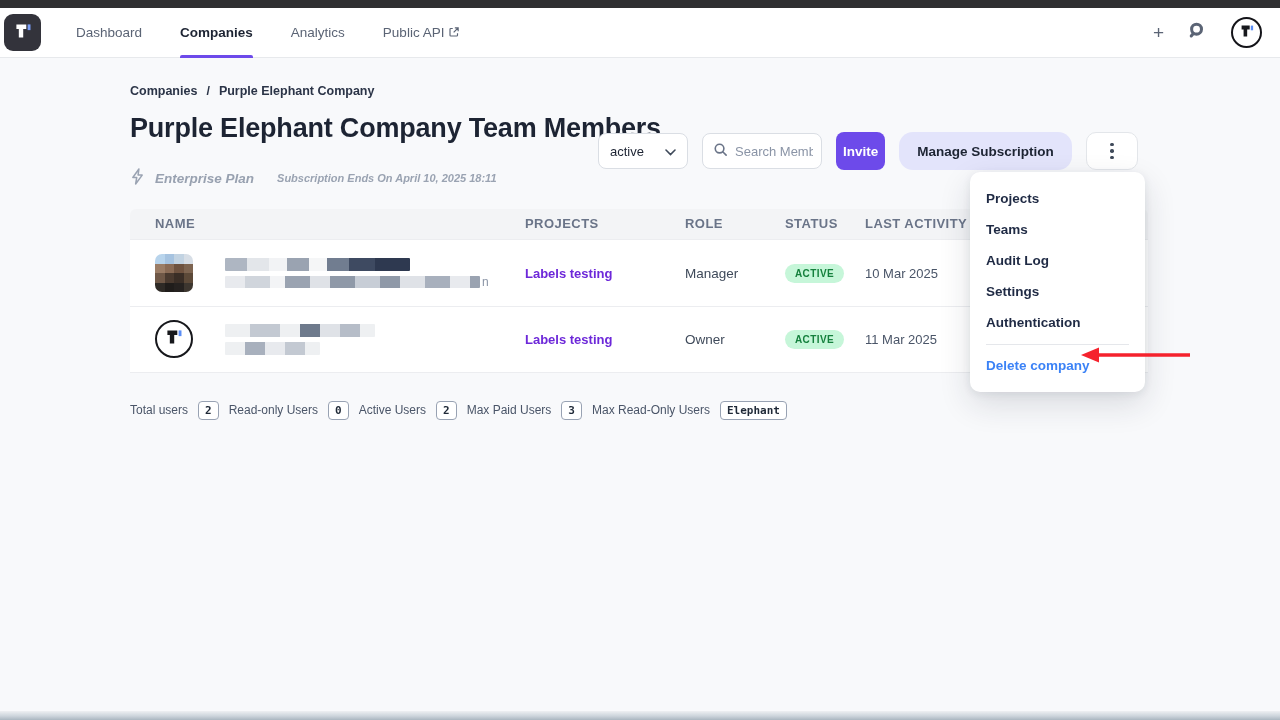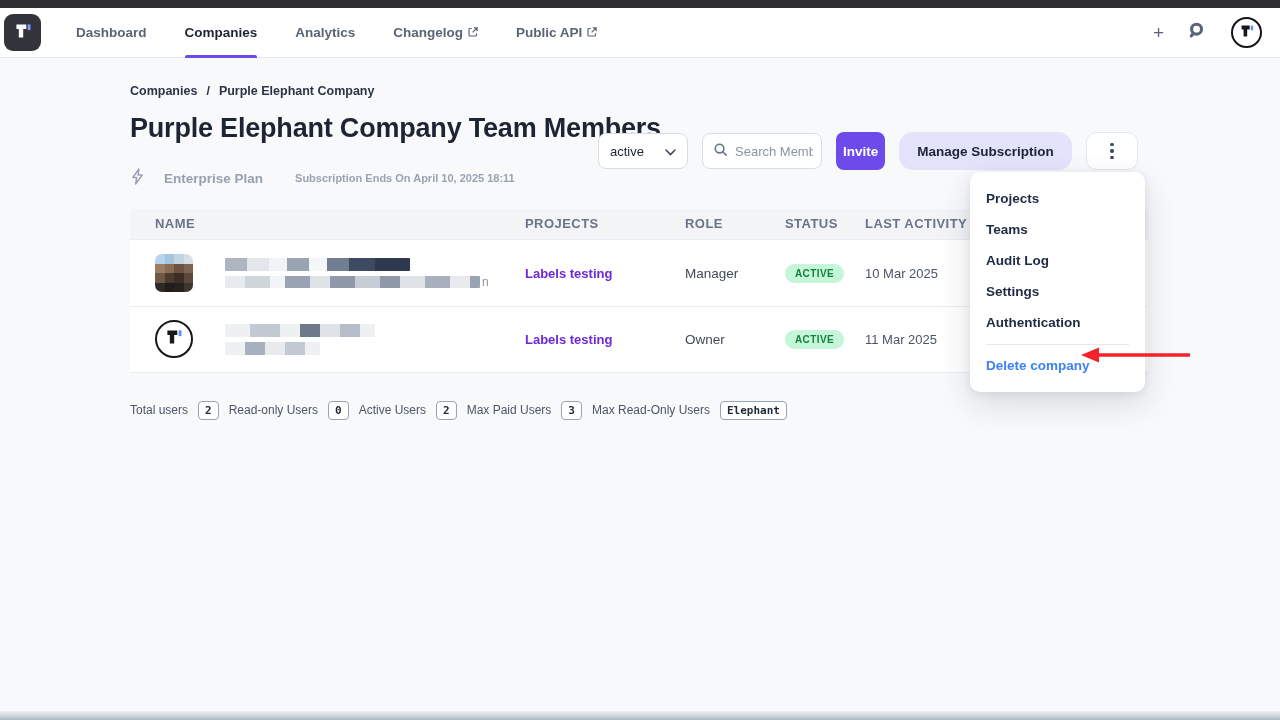--- a/index.html
+++ b/index.html
@@ -12,21 +12,21 @@
   .bottom-strip { position:absolute; bottom:0; left:0; width:100%; height:9px;
                   background:linear-gradient(180deg,#eef0f2 0%,#cdd5dc 55%,#aab6c0 100%); }
 
   
   .nav { position:absolute; top:8px; left:0; right:0; height:50px; background:#fff;
          border-bottom:1px solid #e7e9ec; display:flex; align-items:center; padding:0 18px 0 4px; }
   .logo-sq { width:37px; height:37px; border-radius:9px; background:#33333b; display:flex;
              align-items:center; justify-content:center; margin-right:16px; cursor:pointer; }
   .nav-items { display:flex; height:50px; align-items:stretch; }
   .nav-item { position:relative; display:flex; align-items:center; gap:5px; padding:0 19px;
-              font-size:13.5px; color:#5b6475; font-weight:700; cursor:pointer; }
+              font-size:13.5px; color:#5b6475; font-weight:400; cursor:pointer; }
   .nav-item.active { color:#1d2433; font-weight:700; }
   .nav-item.active::after { content:""; position:absolute; left:19px; right:19px; bottom:0;
                             height:3px; background:#6d4aea; border-radius:2px 2px 0 0; }
   .nav-right { margin-left:auto; display:flex; align-items:center; gap:24px; }
   .plus-ic { font-size:19px; color:#5b6475; font-weight:400; cursor:pointer; line-height:1; }
   .avatar-logo { width:31px; height:31px; border-radius:50%; border:2px solid #141419;
                  background:#fff; display:flex; align-items:center; justify-content:center; cursor:pointer; }
 
   
   .main { position:absolute; left:130px; top:58px; width:1018px; }
@@ -49,21 +49,21 @@
                 color:#fff; font-size:13.5px; font-weight:700; cursor:pointer;
                 font-family:"Liberation Sans",sans-serif; }
   .btn-manage { height:38px; padding:0 18px; border:none; border-radius:14px; background:#e3e4fb;
                 color:#1d2433; font-size:13.5px; font-weight:700; cursor:pointer;
                 font-family:"Liberation Sans",sans-serif; }
   .btn-kebab { height:38px; width:52px; border:1px solid #e3e6ea; border-radius:10px; background:#fff;
                display:flex; flex-direction:column; align-items:center; justify-content:center; gap:3px;
                cursor:pointer; }
   .btn-kebab i { width:3.5px; height:3.5px; border-radius:50%; background:#3f4a5a; }
 
-  .plan-row { margin-top:24px; display:flex; align-items:center; gap:19px; }
+  .plan-row { margin-top:24px; display:flex; align-items:center; gap:10px;font-style:italic; }
   .plan-name { font-size:13.5px; color:#98a1b0; font-weight:600; }
   .plan-note { font-size:11px; color:#9aa3b2; font-weight:700; margin-left:13px; }
 
   
   .table { margin-top:20px; width:1018px; border-radius:6px 6px 0 0; overflow:hidden; }
   .thead { display:flex; height:30px; align-items:center; background:#f3f4f6;
            font-size:13px; font-weight:700; letter-spacing:0.45px; color:#6a7488; }
   .trow { display:flex; height:67px; align-items:center; background:#fff; border-top:1px solid #ecedf0; }
   .trow:last-child { border-bottom:1px solid #ecedf0; }
   .c-name { flex:0 0 395px; padding-left:25px; display:flex; align-items:center; gap:32px; }
@@ -133,29 +133,20 @@
       <div class="nav-item">
         <span>Dashboard</span>
       </div>
       <div class="nav-item active">
         <span>Companies</span>
       </div>
       <div class="nav-item">
         <span>Analytics</span>
       </div>
       <div class="nav-item">
-        <span>Changelog</span>
-        <span>
-          <svg width="10" height="10" viewBox="0 0 12 12">
-              <path d="M4.5 1.8H2.2a1 1 0 0 0-1 1v7a1 1 0 0 0 1 1h7a1 1 0 0 0 1-1V7.5" fill="none" stroke="#5b6475" stroke-width="1.4"></path>
-              <path d="M7 1h4v4M10.8 1.2 5.6 6.4" fill="none" stroke="#5b6475" stroke-width="1.4"></path>
-            </svg>
-        </span>
-      </div>
-      <div class="nav-item">
         <span>Public API</span>
         <span>
           <svg width="10" height="10" viewBox="0 0 12 12">
               <path d="M4.5 1.8H2.2a1 1 0 0 0-1 1v7a1 1 0 0 0 1 1h7a1 1 0 0 0 1-1V7.5" fill="none" stroke="#5b6475" stroke-width="1.4"></path>
               <path d="M7 1h4v4M10.8 1.2 5.6 6.4" fill="none" stroke="#5b6475" stroke-width="1.4"></path>
             </svg>
         </span>
       </div>
     </div>
     <div class="nav-right">

